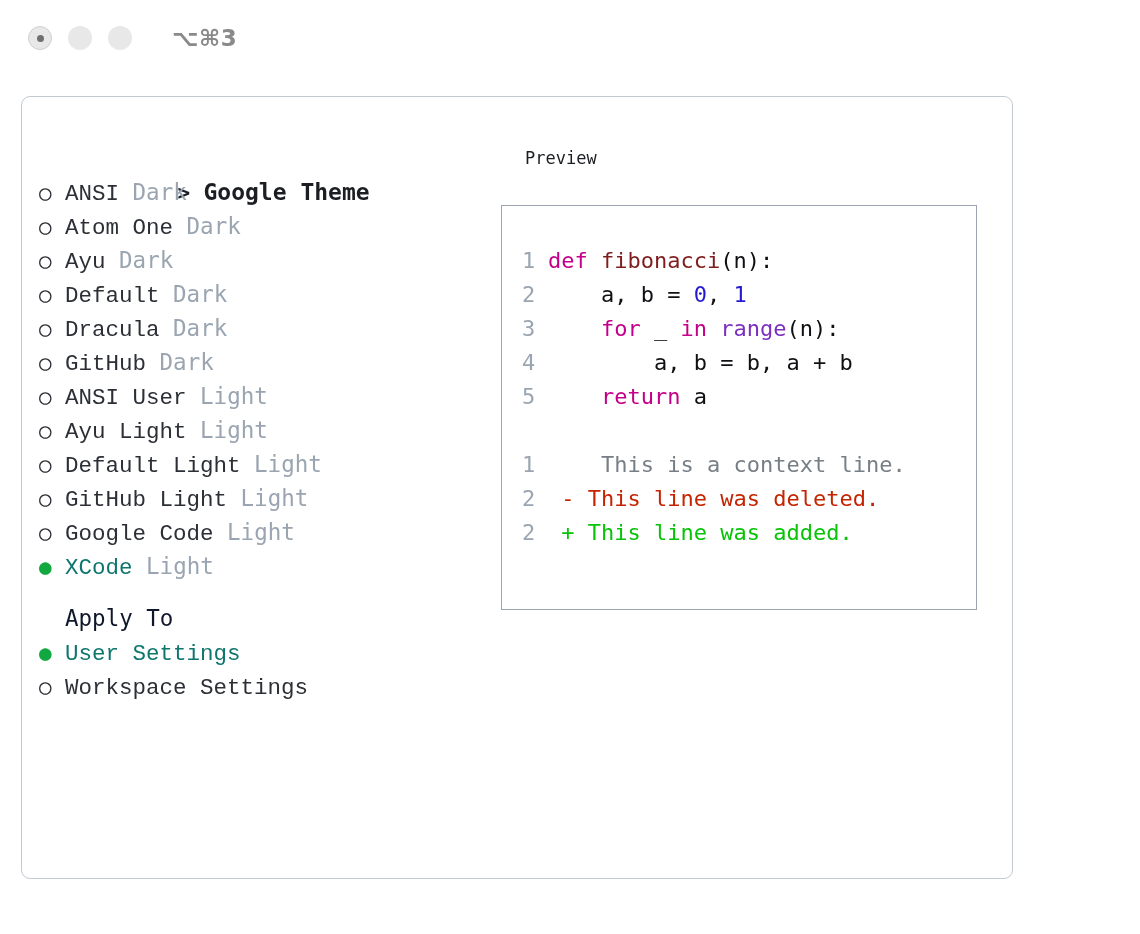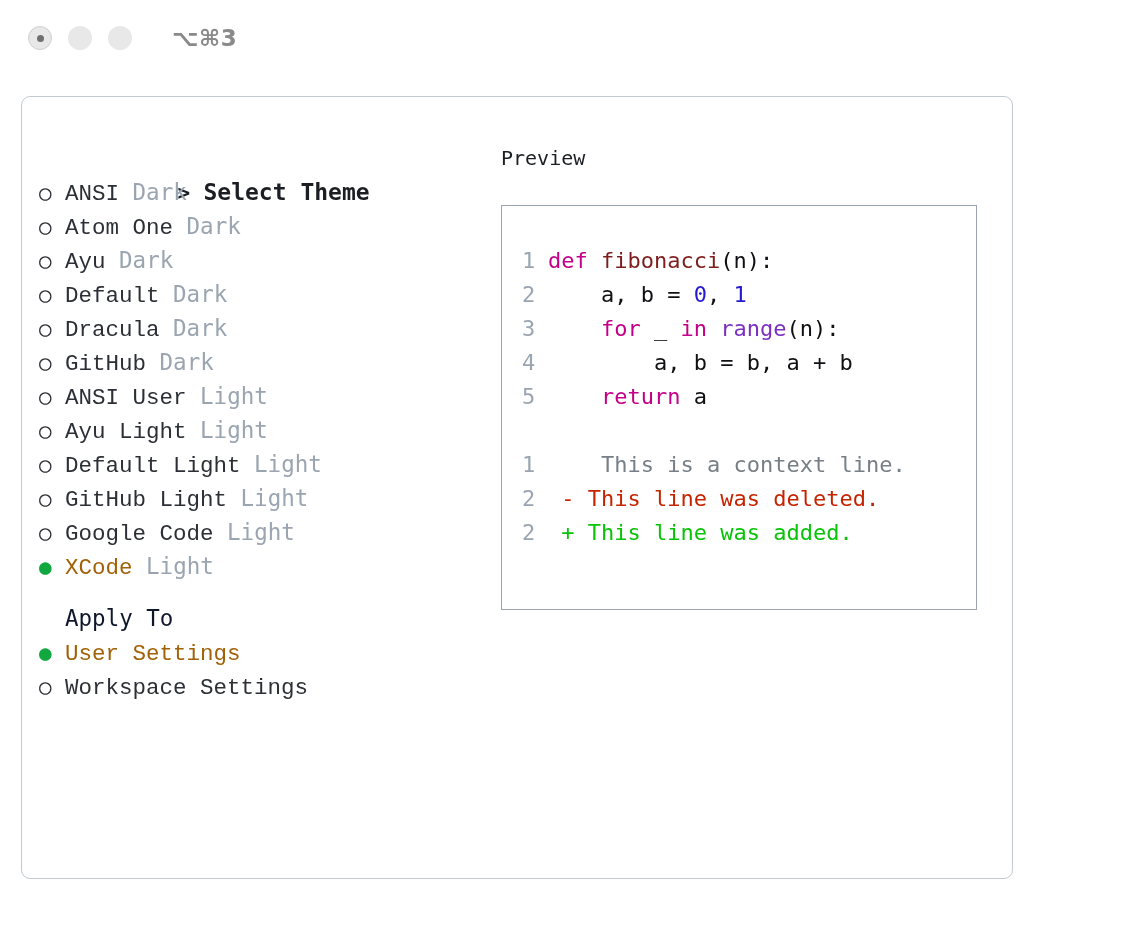--- a/index.html
+++ b/index.html
@@ -107,21 +107,21 @@
   #theme-heading {
     font-weight: bold;
     color: #1b1e22;
     font-size: 23px;
   }
   #theme-heading .marker {
     font-weight: bold;
     color: #1b1e22;
   }
   .theme-name { color: #2c3036; font-family: Liberation Mono, monospace; }
-  .row.selected .theme-name { color: #a16207; }
+  .row.selected .theme-name { color: #0f766e; }
   .theme-kind { color: #9aa5b1; }
 
   .spacer-sm { height: 18px; }
   #apply-heading {
     color: #0f172a;
     font-size: 22.5px;
     padding-left: 26px;
   }
 
   #hint {
@@ -133,23 +133,24 @@
   }
 
   
   #right-col {
     position: absolute;
     left: 479px;
     top: 44px;
     width: 490px;
   }
   #preview-heading {
-    font-size: 20px;
+    font-size: 17px;
     color: #1b1e22;
     line-height: 34px;
+    margin-left: 24px;
   }
   #preview-box {
     margin-top: 30px;
     width: 476px;
     height: 405px;
     border: 1.6px solid #9aa5b1;
     box-sizing: border-box;
     background: #ffffff;
     padding: 38px 0 0 20px;
   }
@@ -186,21 +187,21 @@
     <div class="traffic-light"></div>
     <div id="shortcut-label">⌥⌘3</div>
   </div>
 
   <div id="panel">
     <div id="panel-inner">
 
       <div id="left-col">
 
         <div class="row" id="theme-heading">
-          <span class="marker">&gt;</span><span>Select Theme</span>
+          <span class="marker">&gt;</span><span>Google Theme</span>
         </div>
 
         <div id="theme-list">
             <div class="row"><span class="marker">○</span><span class="theme-name">ANSI</span><span> </span><span class="theme-kind">Dark</span></div>
             <div class="row"><span class="marker">○</span><span class="theme-name">Atom One</span><span> </span><span class="theme-kind">Dark</span></div>
             <div class="row"><span class="marker">○</span><span class="theme-name">Ayu</span><span> </span><span class="theme-kind">Dark</span></div>
             <div class="row"><span class="marker">○</span><span class="theme-name">Default</span><span> </span><span class="theme-kind">Dark</span></div>
             <div class="row"><span class="marker">○</span><span class="theme-name">Dracula</span><span> </span><span class="theme-kind">Dark</span></div>
             <div class="row"><span class="marker">○</span><span class="theme-name">GitHub</span><span> </span><span class="theme-kind">Dark</span></div>
             <div class="row"><span class="marker">○</span><span class="theme-name">ANSI User</span><span> </span><span class="theme-kind">Light</span></div>

